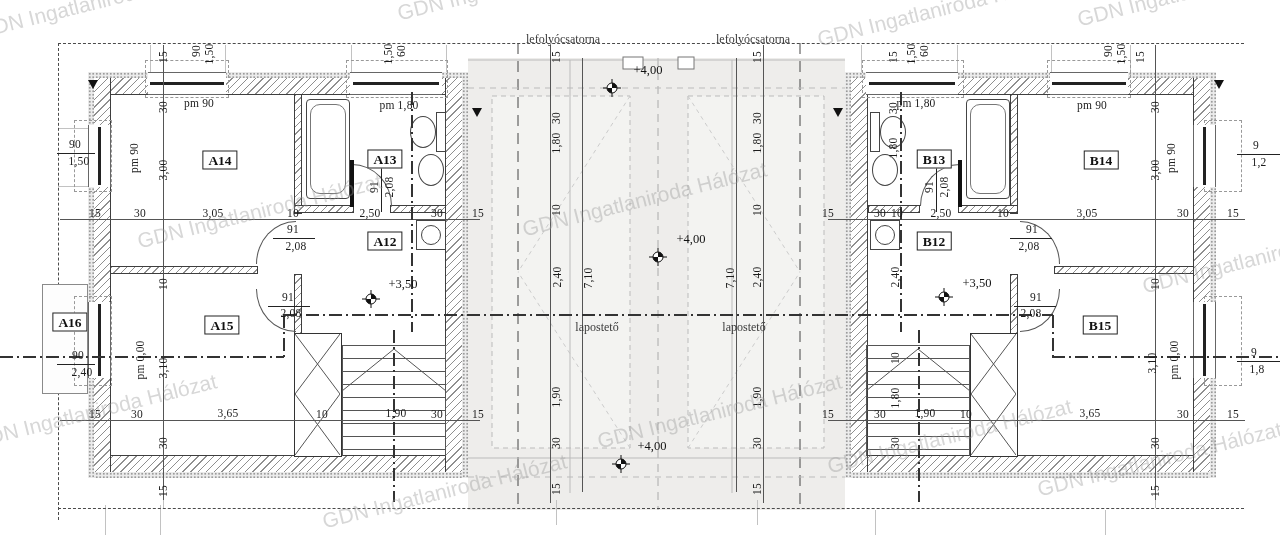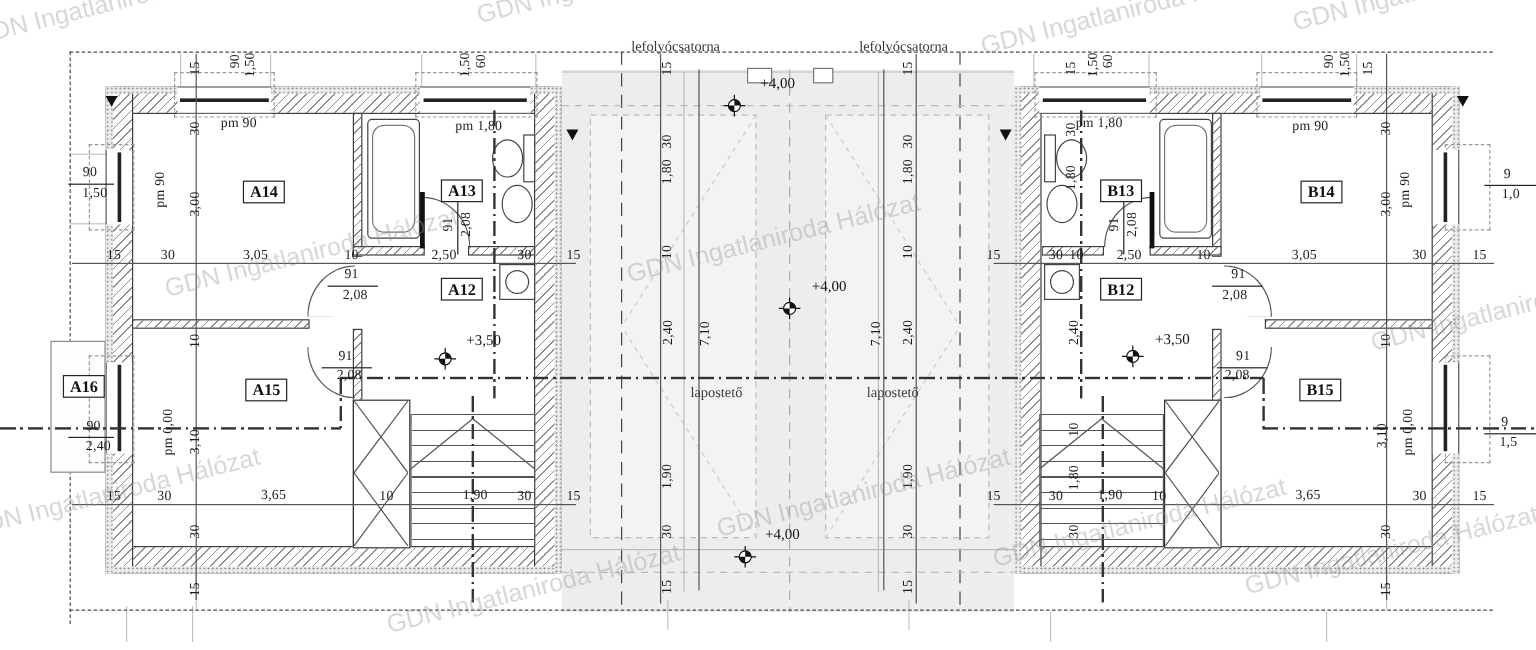--- a/index.html
+++ b/index.html
@@ -352,23 +352,23 @@
     <span class="dim rot" style="left: 140px; top: 360px;">pm 0,00</span>
     <span class="dim" style="left: 916px; top: 103px;">pm 1,80</span>
     <span class="dim" style="left: 1092px; top: 105px;">pm 90</span>
     <span class="dim rot" style="left: 1171px; top: 158px;">pm 90</span>
     <span class="dim rot" style="left: 1174px; top: 360px;">pm 0,00</span>
     <span class="dim" style="left: 75px; top: 144px;">90</span>
     <span class="dim" style="left: 79px; top: 161px;">1,50</span>
     <span class="dim" style="left: 78px; top: 355px;">90</span>
     <span class="dim" style="left: 82px; top: 372px;">2,40</span>
     <span class="dim" style="left: 1256px; top: 145px;">9</span>
-    <span class="dim" style="left: 1259px; top: 162px;">1,0</span>
+    <span class="dim" style="left: 1259px; top: 162px;">1,2</span>
     <span class="dim" style="left: 1254px; top: 352px;">9</span>
-    <span class="dim" style="left: 1257px; top: 369px;">1,5</span>
+    <span class="dim" style="left: 1257px; top: 369px;">1,8</span>
     <span class="note" style="left: 563px; top: 39px;">lefolyócsatorna</span>
     <span class="note" style="left: 753px; top: 39px;">lefolyócsatorna</span>
     <span class="note" style="left: 597px; top: 327px;">lapostető</span>
     <span class="note" style="left: 744px; top: 327px;">lapostető</span>
     <span class="level" style="left: 648px; top: 70px;">+4,00</span>
     <span class="level" style="left: 691px; top: 239px;">+4,00</span>
     <span class="level" style="left: 652px; top: 446px;">+4,00</span>
     <span class="level" style="left: 403px; top: 284px;">+3,50</span>
     <span class="level" style="left: 977px; top: 283px;">+3,50</span>
     <span class="room" style="left: 220px; top: 160px;">A14</span>

